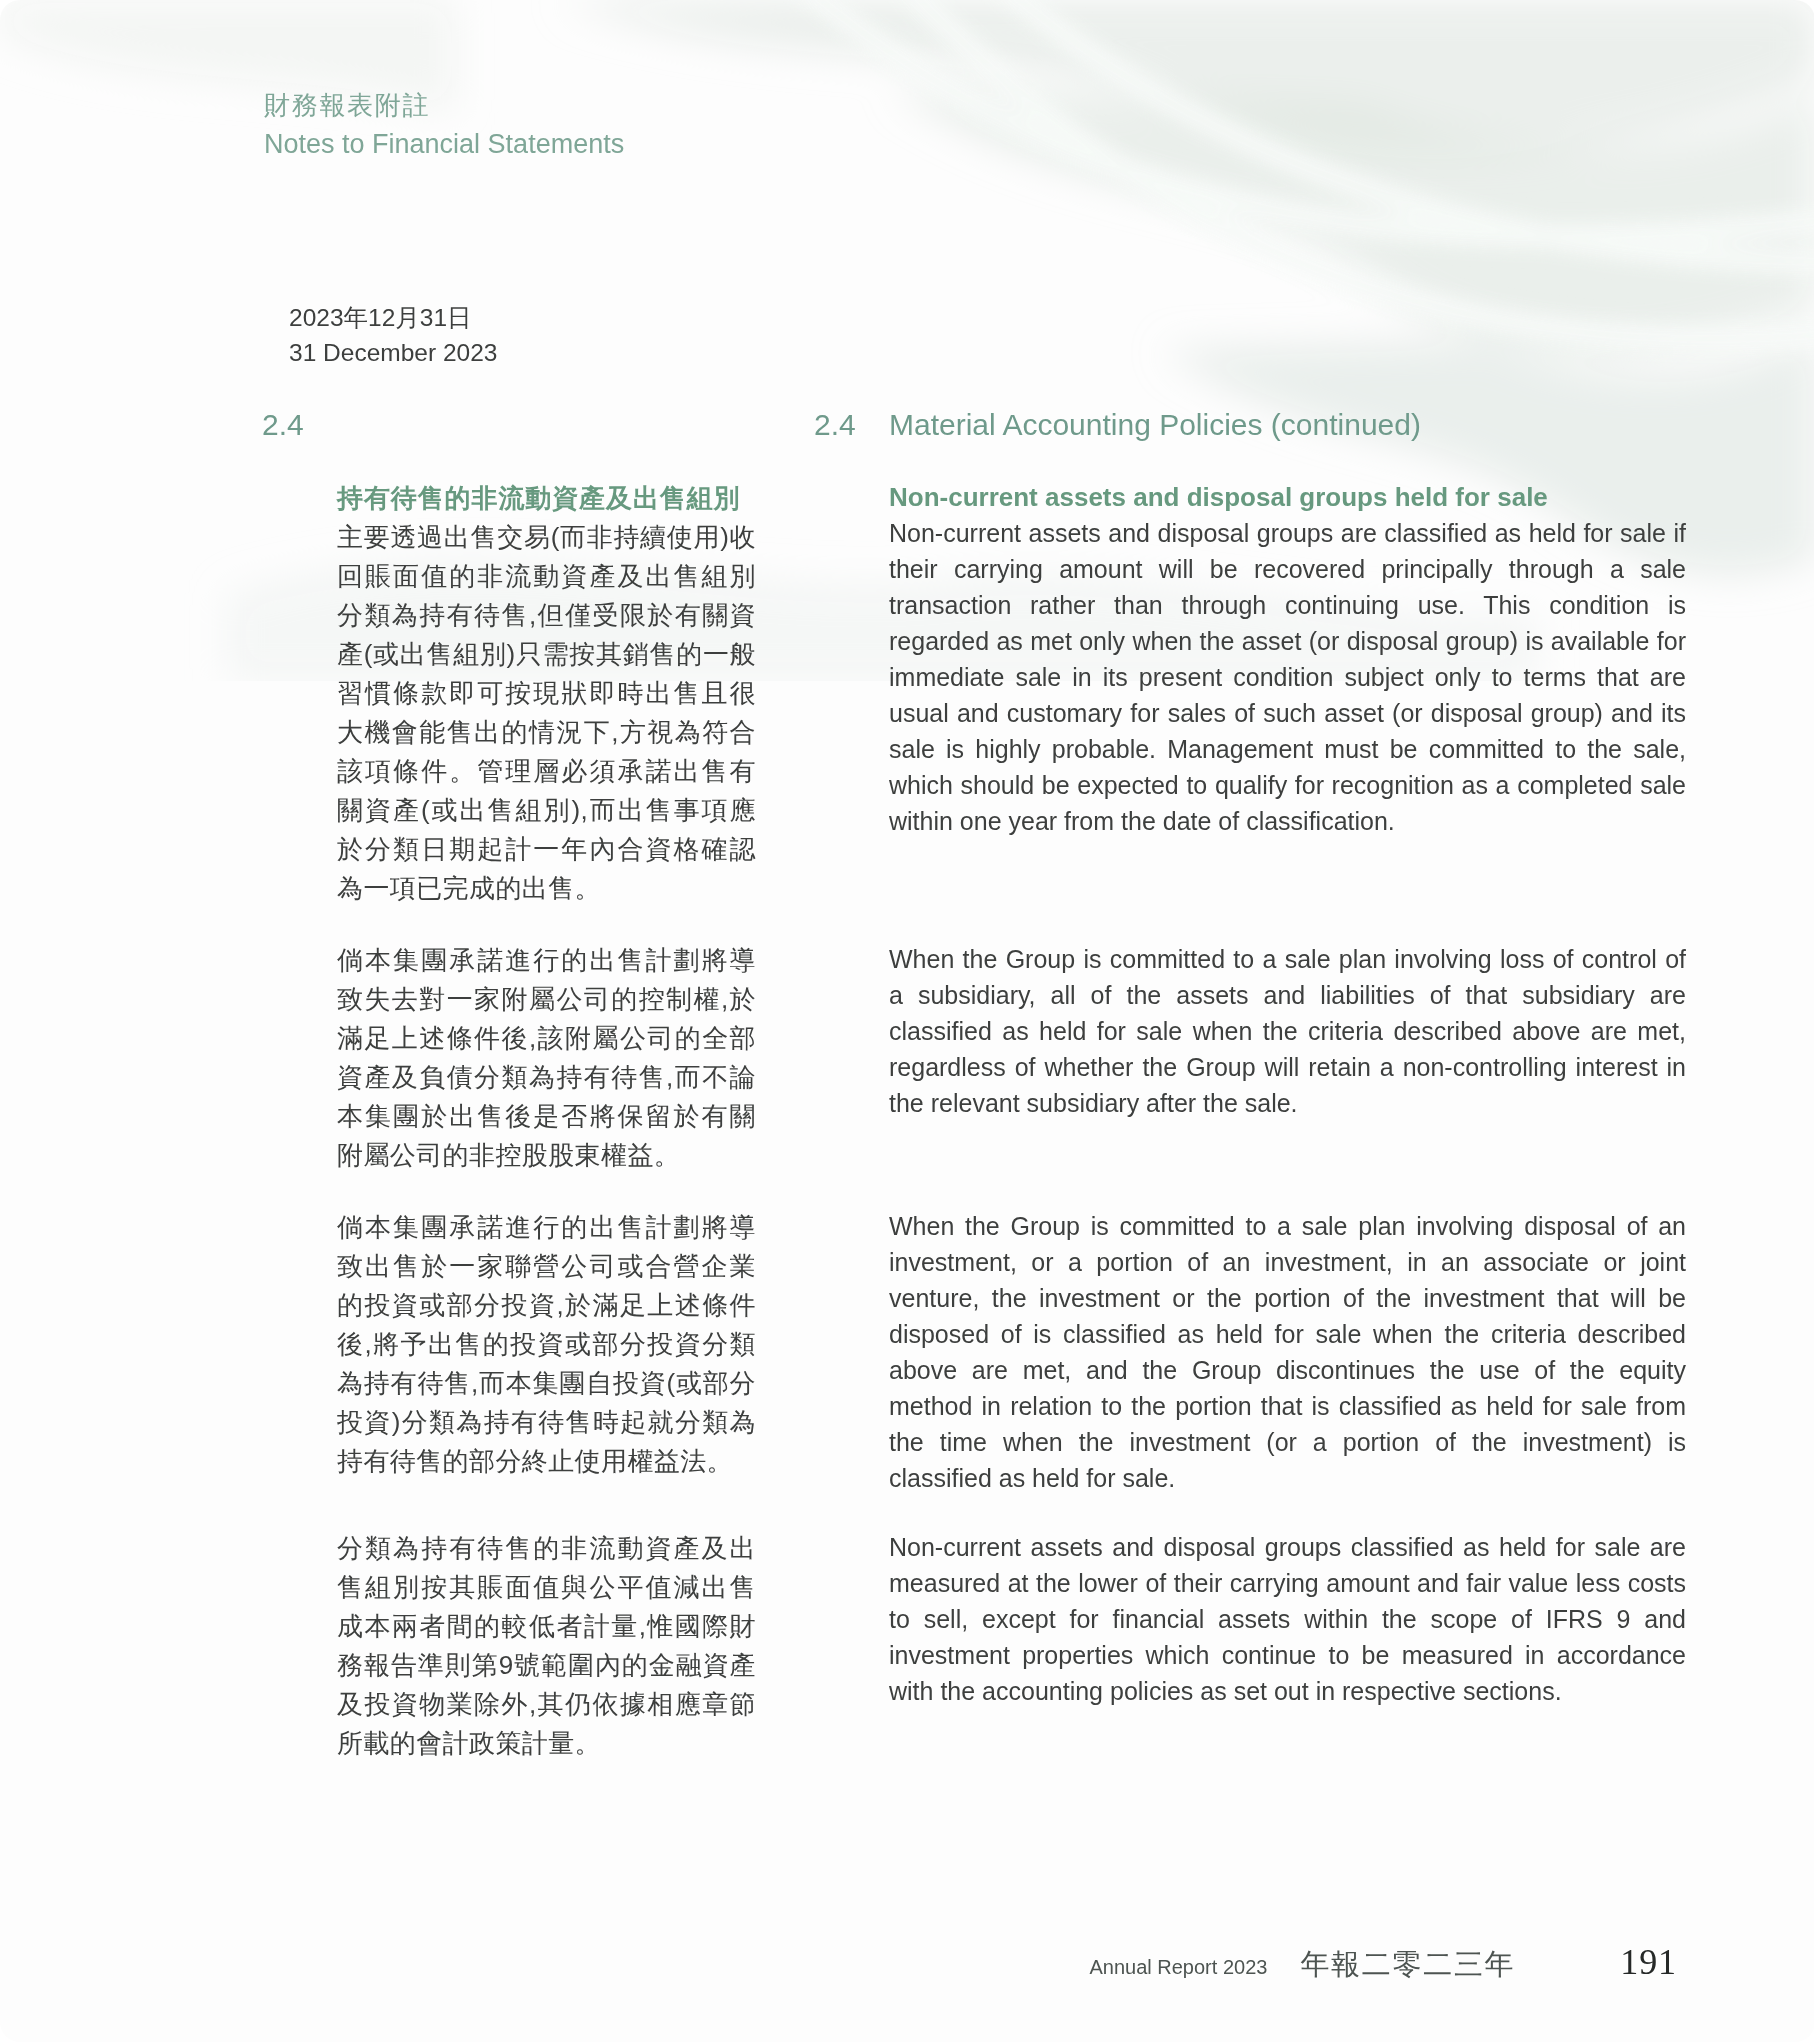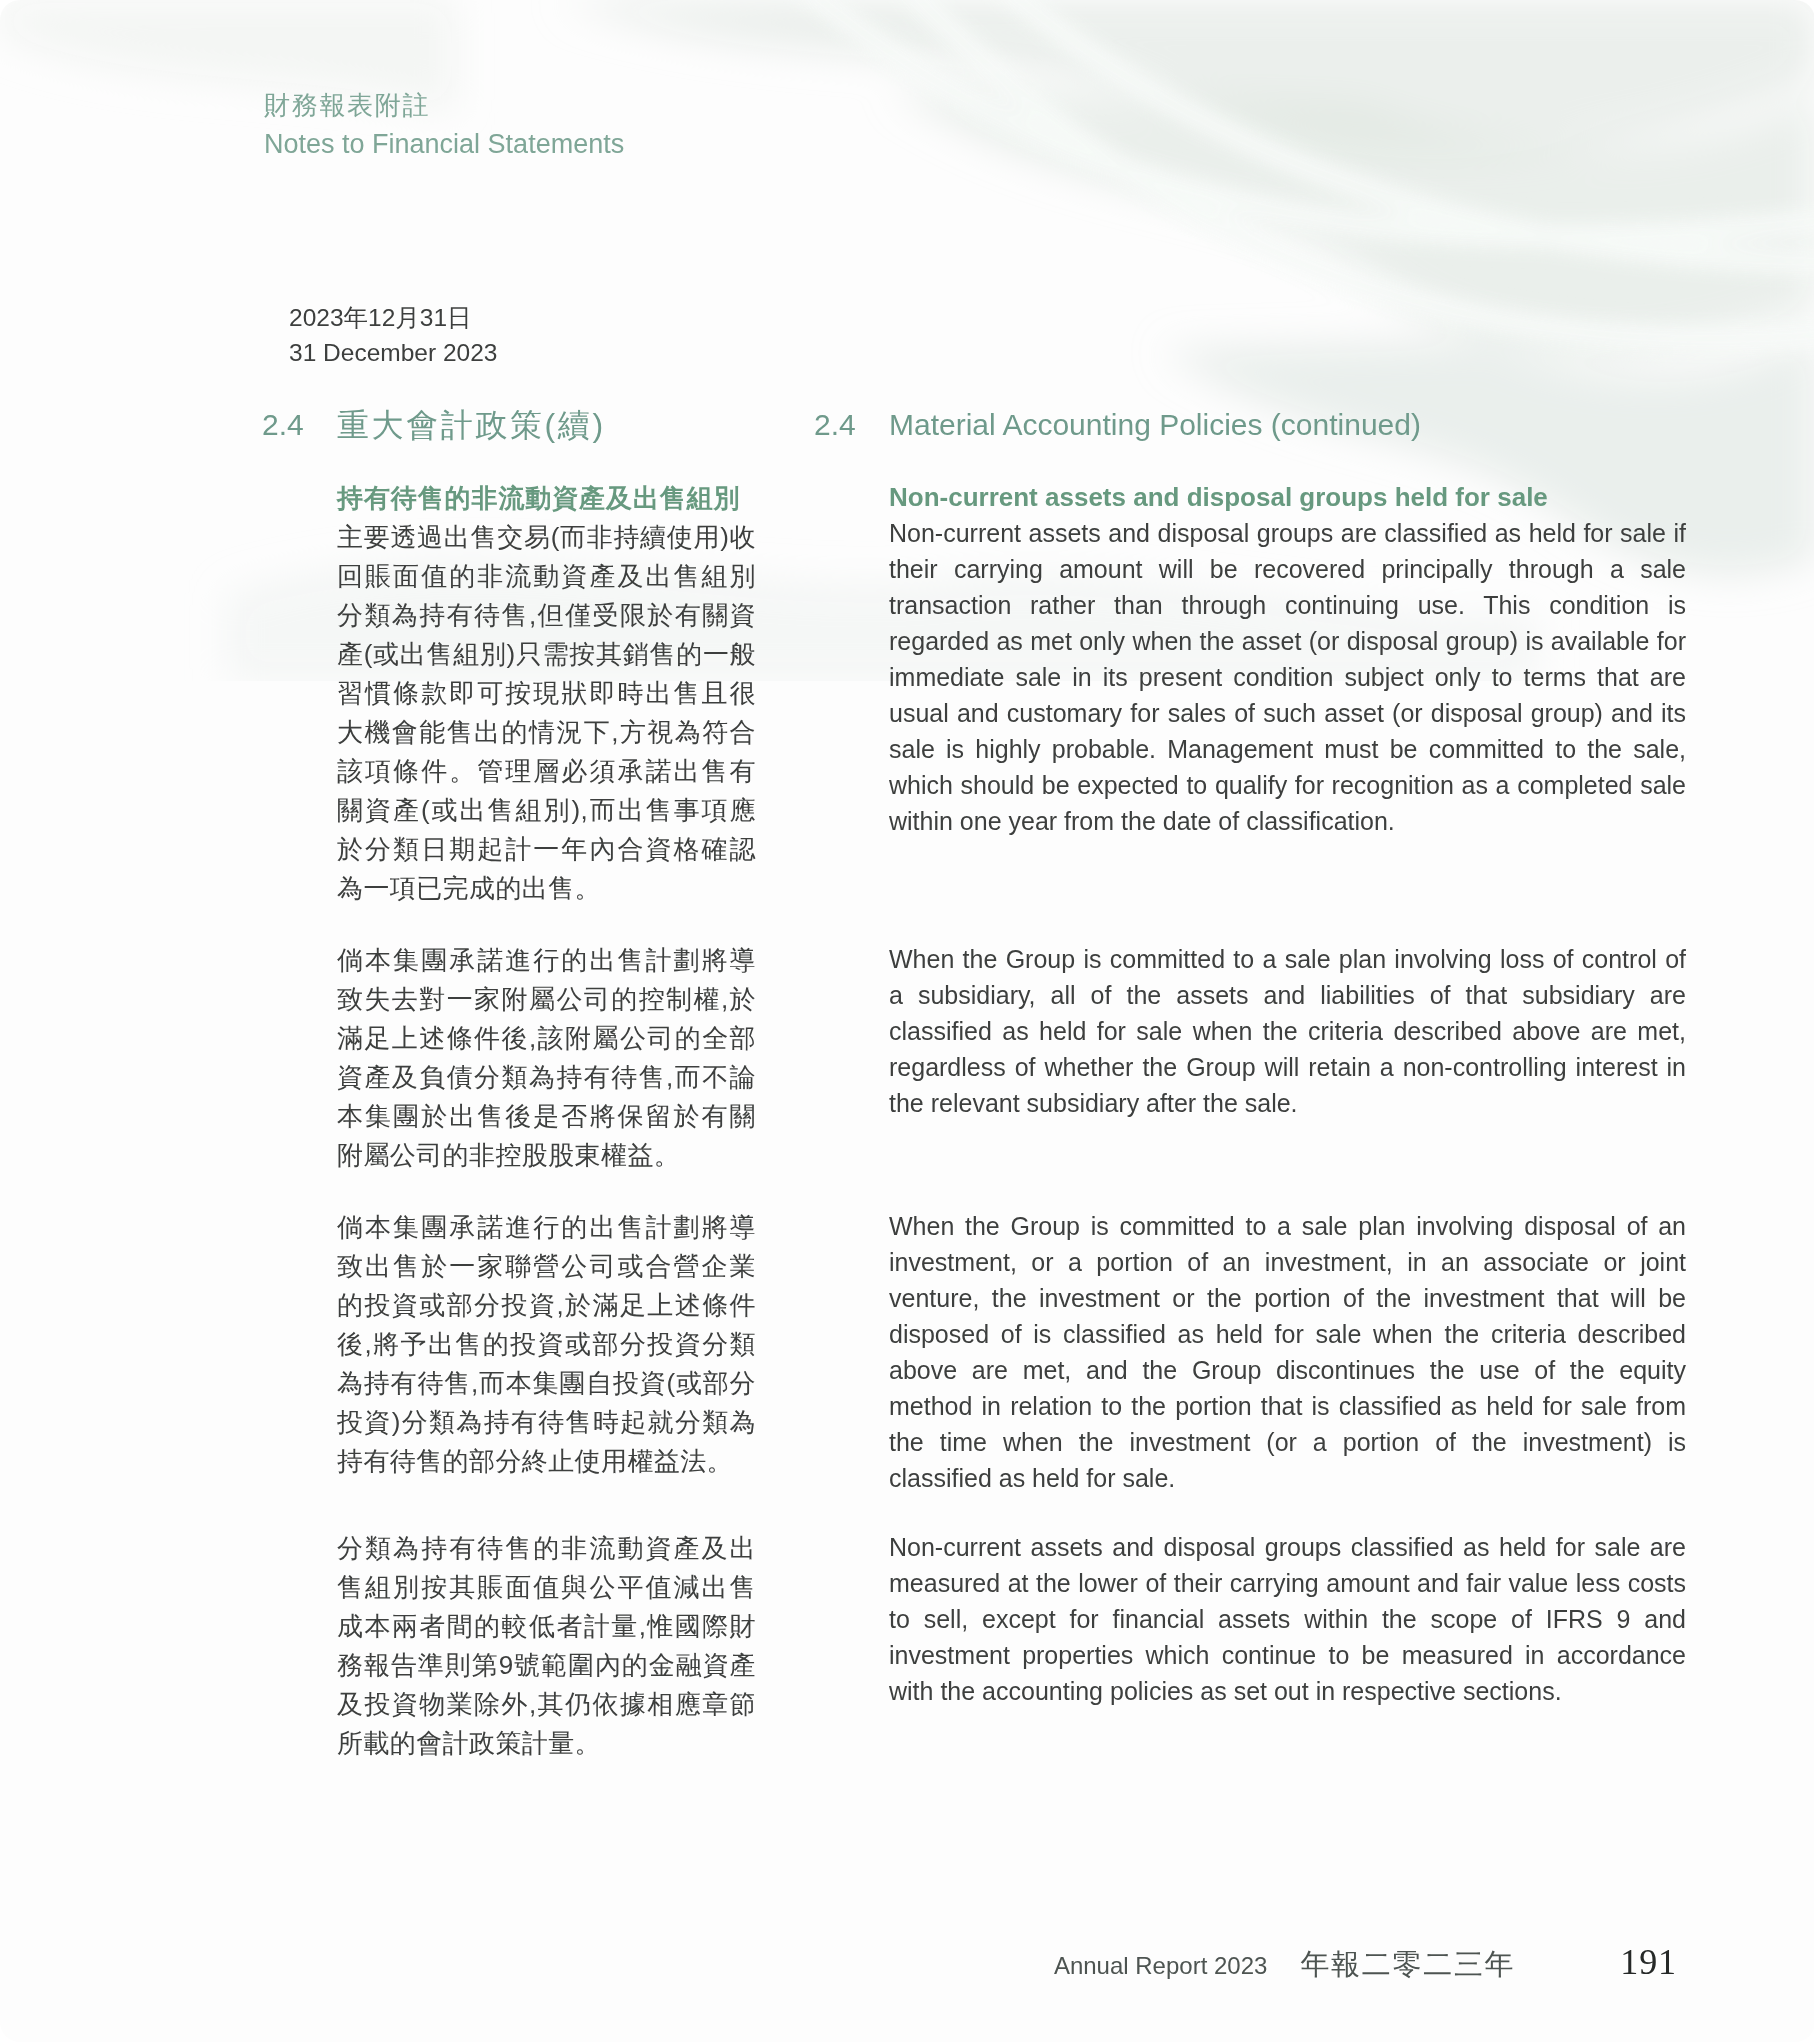--- a/index.html
+++ b/index.html
@@ -66,21 +66,21 @@
   .para-en{
     font-size:25px;line-height:36px;
     text-align:justify;color:var(--body-text,#3d3f3e);
   }
 
   
   .footer{
     position:absolute;left:0;right:138px;top:1941px;
     display:flex;justify-content:flex-end;align-items:baseline;
   }
-  .footer .rep-en{font-size:24px;color:var(--footer-text,#4d5451);}
+  .footer .rep-en{font-size:20px;color:var(--footer-text,#4d5451);}
   .footer .rep-zh{font-size:29px;color:var(--footer-text,#4d5451);margin-left:33px;letter-spacing:1.7px;}
   .footer .pagenum{
     font-family:"Liberation Serif",serif;
     font-size:36px;color:var(--page-number-color,#26292 8);
     color:var(--page-number-color,#262928);
     margin-left:105px;letter-spacing:0.9px;
   }
 </style>
 </head>
 <body>
@@ -118,21 +118,20 @@
     </div>
 
     <div class="date-block">
       <div>2023年12月31日</div>
       <div>31 December 2023</div>
     </div>
 
     <div class="note-grid">
 
       <div class="sec-num" style="grid-column:1;grid-row:1;">2.4</div>
-      <div class="sec-heading-zh" style="grid-column:2;grid-row:1;">重大會計政策(續)</div>
       <div class="sec-num" style="grid-column:4;grid-row:1;">2.4</div>
       <div class="sec-heading-en" style="grid-column:5;grid-row:1;">Material Accounting Policies (continued)</div>
 
       <div class="zh-cell" style="grid-row:2;">
         <div class="sub-zh">持有待售的非流動資產及出售組別</div>
         <div class="para-zh">主要透過出售交易(而非持續使用)收回賬面值的非流動資產及出售組別分類為持有待售,但僅受限於有關資產(或出售組別)只需按其銷售的一般習慣條款即可按現狀即時出售且很大機會能售出的情況下,方視為符合該項條件。管理層必須承諾出售有關資產(或出售組別),而出售事項應於分類日期起計一年內合資格確認為一項已完成的出售。</div>
       </div>
       <div class="en-cell" style="grid-row:2;">
         <div class="sub-en">Non-current assets and disposal groups held for sale</div>
         <div class="para-en">Non-current assets and disposal groups are classified as held for sale if their carrying amount will be recovered principally through a sale transaction rather than through continuing use. This condition is regarded as met only when the asset (or disposal group) is available for immediate sale in its present condition subject only to terms that are usual and customary for sales of such asset (or disposal group) and its sale is highly probable. Management must be committed to the sale, which should be expected to qualify for recognition as a completed sale within one year from the date of classification.</div>

